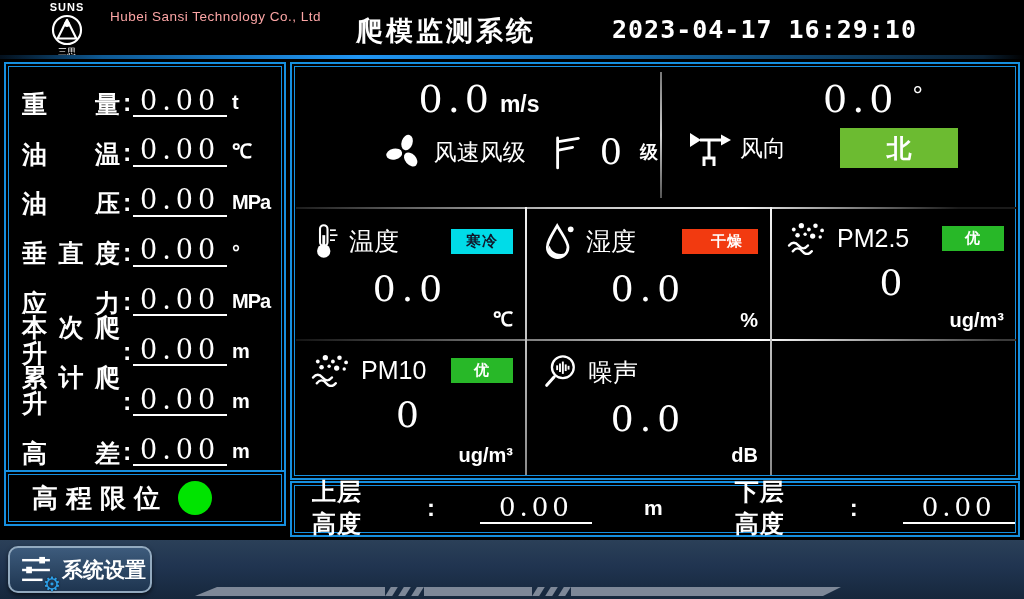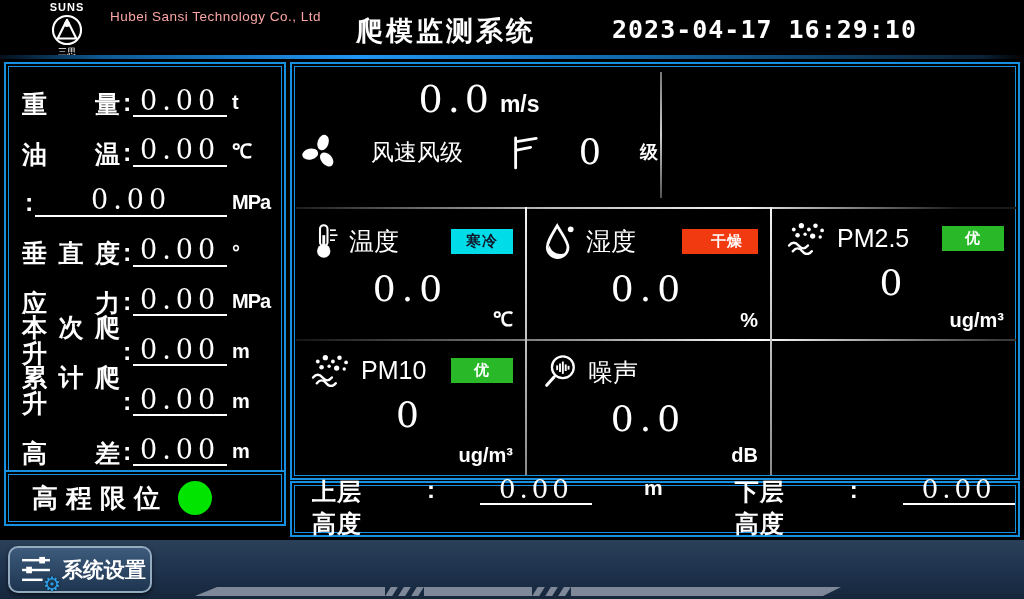--- a/index.html
+++ b/index.html
@@ -42,21 +42,21 @@
          padding-bottom:3px;letter-spacing:-1px;}
 
   
   .wind-left{position:absolute;left:8px;top:8px;width:358px;height:132px;}
   .wind-right{position:absolute;left:372px;top:8px;width:348px;height:132px;}
   .wind-div{position:absolute;left:368px;top:8px;width:2px;height:126px;
             background:linear-gradient(180deg,#777,#cfcfcf,#555);}
   .big-val{font-family:"DejaVu Serif",serif;font-size:38px;letter-spacing:5px;line-height:1;}
   .wind-speed-line{text-align:center;margin-top:8px;}
   .wind-speed-unit{font-size:23px;font-weight:bold;margin-left:6px;}
-  .wind-info{display:flex;align-items:center;justify-content:space-between;margin-top:14px;gap:4px;}
+  .wind-info{display:flex;align-items:center;justify-content:flex-end;margin-top:14px;gap:10px;}
   .wind-label{font-size:23px;}
   .wind-level-val{font-family:"DejaVu Serif",serif;font-size:35px;line-height:1;margin:0 8px;}
   .wind-level-unit{font-size:18px;font-weight:bold;}
   .wind-dir-line{text-align:center;margin-top:8px;padding-left:70px;}
   .deg{font-size:26px;vertical-align:top;margin-left:14px;}
   .wind-dir-info{display:flex;align-items:center;margin-top:10px;padding-left:24px;}
   .dir-label{font-size:23px;margin-left:8px;}
   .dir-badge{width:118px;height:40px;margin-left:54px;display:flex;align-items:center;justify-content:center;
              font-size:25px;font-weight:bold;}
 
@@ -76,21 +76,21 @@
          font-size:15px;font-weight:bold;letter-spacing:1px;}
   .cell-value{text-align:center;margin-top:10px;font-family:"DejaVu Serif",serif;
               font-size:36px;letter-spacing:6px;line-height:1;}
   .cell-unit{position:absolute;right:12px;bottom:5px;font-size:20px;font-weight:bold;}
 
   
   .limit-inner{position:absolute;inset:0;display:flex;align-items:center;padding-left:26px;}
   .limit-label{font-size:26px;font-weight:bold;letter-spacing:8px;}
   .limit-dot{width:34px;height:34px;border-radius:50%;margin-left:10px;}
   .levels-inner{position:absolute;inset:0;display:flex;align-items:center;padding:0 14px 0 20px;box-sizing:border-box;}
-  .level-field{display:flex;align-items:flex-start;gap:44px;}
+  .level-field{display:flex;align-items:center;gap:44px;}
   .level-label{font-size:24px;font-weight:bold;letter-spacing:1px;padding-bottom:2px;}
   .level-line{width:158px;border-bottom:2px solid #fff;text-align:center;
               font-family:"DejaVu Serif",serif;font-size:26px;line-height:1.05;letter-spacing:4px;}
   .level-unit{font-size:21px;font-weight:bold;margin-left:8px;padding-bottom:3px;}
   .level-field.second{margin-left:72px;}
 
   
   .footer{position:absolute;left:0;top:540px;width:1024px;height:59px;
           background:linear-gradient(180deg,#2b4058 0%,#203450 45%,#16273c 100%);}
   .settings-btn{position:absolute;left:8px;top:6px;width:144px;height:47px;border-radius:10px;
@@ -142,20 +142,21 @@
         <span class="lline">0.00</span>
         <span class="lunit">t</span>
       </div>
       <div class="lrow">
         <span class="llabel">油温</span>
           <span class="lcolon">:</span>
         <span class="lline">0.00</span>
         <span class="lunit">℃</span>
       </div>
       <div class="lrow">
+        <span class="llabel">油压</span>
           <span class="lcolon">:</span>
         <span class="lline">0.00</span>
         <span class="lunit">MPa</span>
       </div>
       <div class="lrow">
         <span class="llabel">垂直度</span>
           <span class="lcolon">:</span>
         <span class="lline">0.00</span>
         <span class="lunit">°</span>
       </div>
@@ -210,20 +211,38 @@
               <path d="M7 18 L22 15"></path>
           </svg>
         </span>
         <span class="wind-level-val">0</span>
         <span class="wind-level-unit">级</span>
       </div>
     </div>
 
     <div class="wind-div"></div>
 
+    <div class="wind-right">
+      <div class="wind-dir-line">
+        <span class="big-val">0.0</span><span class="deg">°</span>
+      </div>
+      <div class="wind-dir-info">
+        <span class="icon">
+          <svg width="44" height="40" viewBox="0 0 44 40">
+            <polygon points="2,5 13,12 2,19" fill="#fff"></polygon>
+            <line x1="12" y1="12" x2="33" y2="12" stroke="#fff" stroke-width="3"></line>
+            <polygon points="33,6.5 43,12 33,17.5" fill="#fff"></polygon>
+            <line x1="21" y1="13" x2="21" y2="31" stroke="#fff" stroke-width="3"></line>
+            <path d="M16 38 V30 H26 V38" stroke="#fff" stroke-width="3" fill="none"></path>
+          </svg>
+        </span>
+        <span class="dir-label">风向</span>
+        <span class="dir-badge" style="background-color: rgb(108, 187, 49); color: rgb(255, 255, 255);">北</span>
+      </div>
+    </div>
 
     <div class="hdiv1"></div>
     <div class="hdiv2"></div>
     <div class="vdiv1"></div>
     <div class="vdiv2"></div>
 
     <div class="cell" style="left:4px;top:145px;width:229px;height:128px;">
       <div class="cell-head">
         <span class="icon">
           <svg width="30" height="40" viewBox="0 0 36 44">

